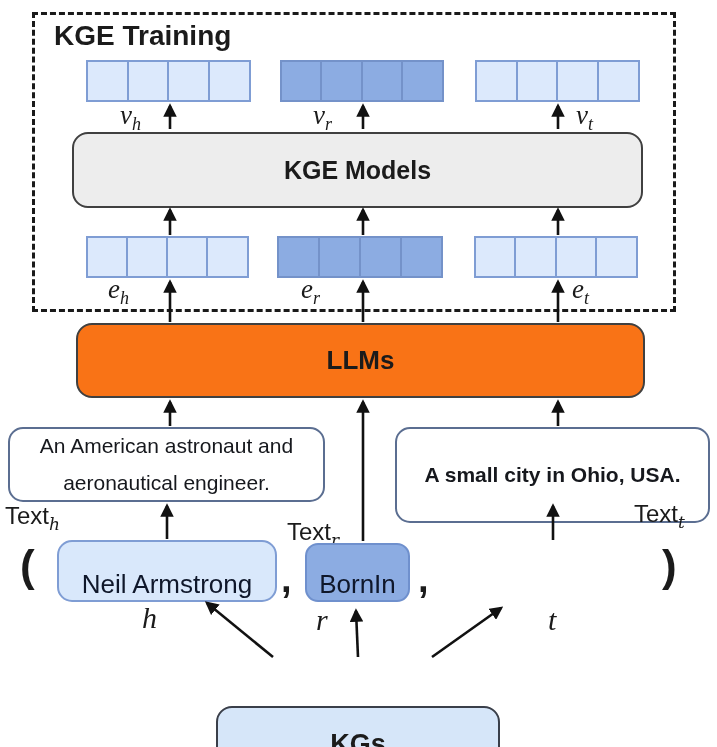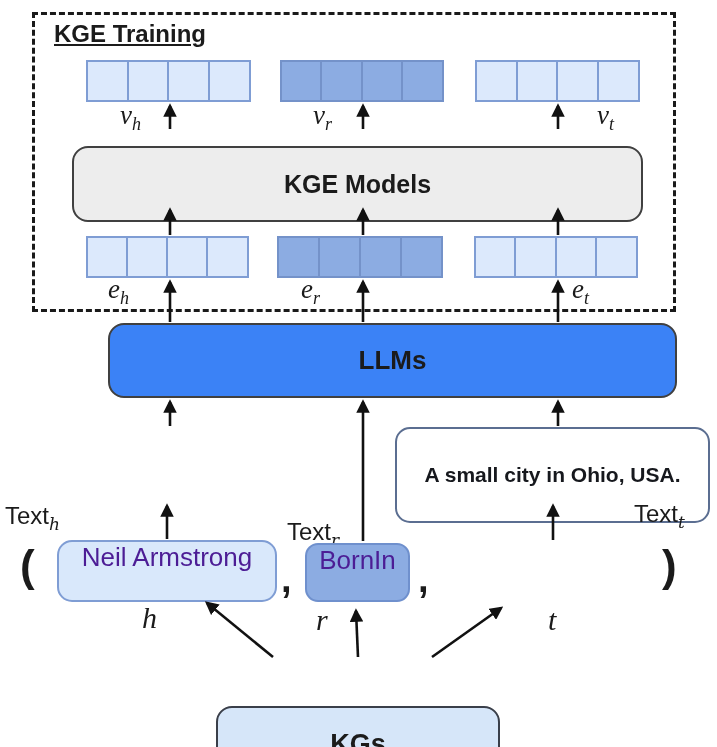--- a/index.html
+++ b/index.html
@@ -4,76 +4,76 @@
 <style>
   html,body{margin:0;padding:0;background:#ffffff;}
   *{box-sizing:border-box;}
   #stage{
     position:relative;width:717px;height:747px;background:#ffffff;
     font-family:"Liberation Sans",sans-serif;color:#1b1b1b;overflow:hidden;
   }
   
   .kge-frame{position:absolute;left:32px;top:12px;width:644px;height:300px;
     border:3px dashed #1a1a1a;}
-  .kge-title{position:absolute;left:54px;top:20px;font-size:24px;font-weight:bold;text-decoration:underline;}
+  .kge-title{position:absolute;left:54px;top:20px;font-size:28px;font-weight:bold;}
 
   
   .cellrow{position:absolute;display:flex;height:42px;}
   .cellrow .cell{flex:1;border:2.4px solid #7f9dd4;background:#dce9fc;}
   .cellrow .cell + .cell{margin-left:-2.4px;}
   .cellrow.dark .cell{background:#8cace2;border-color:#7492c9;}
   .row-vh{left:86px;top:60px;width:165px;}
   .row-vr{left:280px;top:60px;width:164px;}
   .row-vt{left:475px;top:60px;width:165px;}
   .row-eh{left:86px;top:236px;width:163px;}
   .row-er{left:277px;top:236px;width:166px;}
   .row-et{left:474px;top:236px;width:164px;}
 
   
   .mvar{position:absolute;font-family:Liberation Serif, serif;font-style:italic;
     font-size:27px;line-height:1.1;}
   .mvar sub{font-size:18px;line-height:0;}
   .lbl-vh{left:120px;top:101px;}
   .lbl-vr{left:313px;top:101px;}
-  .lbl-vt{left:597px;top:101px;}
+  .lbl-vt{left:576px;top:101px;}
   .lbl-eh{left:108px;top:275px;}
   .lbl-er{left:301px;top:275px;}
   .lbl-et{left:572px;top:275px;}
   .lbl-h{left:142px;top:601px;font-size:30px;}
   .lbl-r{left:316px;top:603px;font-size:30px;}
   .lbl-t{left:548px;top:603px;font-size:30px;}
 
   
   .tlabel{position:absolute;font-size:24px;}
   .tlabel sub{font-family:"DejaVu Serif",serif;font-style:italic;font-size:17px;line-height:0;}
   .lbl-texth{left:5px;top:502px;}
   .lbl-textr{left:287px;top:478px;margin-top:40px;}
   .lbl-textt{left:634px;top:500px;}
 
   
   .bigbox{position:absolute;display:flex;align-items:center;justify-content:center;
     border-radius:16px;font-weight:bold;}
-  .kge-models{left:72px;top:146px;width:571px;height:76px;background:#ededed;
+  .kge-models{left:72px;top:132px;width:571px;height:76px;background:#ededed;
     border:2.6px solid #404040;font-size:25px;}
-  .llms{left:76px;top:323px;width:569px;height:75px;background:#3b82f6;
-    border:2.6px solid #404040;font-size:26px;margin-left:32px;}
+  .llms{left:76px;top:323px;width:569px;height:75px;background:#f97316;
+    border:2.6px solid #404040;font-size:26px;}
   .kgs{left:216px;top:658px;width:284px;height:76px;background:#d6e6f9;
     border:2.6px solid #3a3f4a;font-size:27px;margin-top:48px;}
 
   
   .textbox{position:absolute;display:flex;flex-direction:column;align-items:center;
     justify-content:center;background:#ffffff;border:2.6px solid #5b6e91;
     border-radius:15px;font-size:21px;line-height:1.75;color:#16181d;}
   .textbox-left{left:8px;top:427px;width:317px;height:75px;}
   .textbox-right{left:395px;top:427px;width:315px;height:96px;font-weight:bold;}
 
   
-  .entbox{position:absolute;display:flex;align-items:flex-start;justify-content:center;
+  .entbox{position:absolute;display:flex;align-items:flex-end;justify-content:center;
     background:#d9e8fb;border:2.5px solid #7f9dd4;border-radius:15px;font-size:26px;
-    color:#4c1d95;}
+    color:#0f172a;}
   .entity-head{left:57px;top:540px;width:220px;height:62px;}
   .entity-tail{left:443px;top:541px;width:219px;height:63px;}
   .relation-box{left:305px;top:543px;width:105px;height:59px;background:#8cace2;
     border-color:#6f90cd;border-radius:13px;font-size:26px;}
 
   .paren{position:absolute;font-size:44px;font-weight:600;line-height:1;}
   .paren-open{left:20px;top:544px;}
   .paren-close{left:662px;top:544px;}
   .comma{position:absolute;font-size:38px;font-weight:bold;line-height:1;}
   .comma-1{left:281px;top:560px;}
@@ -137,20 +137,24 @@
   </div>
 
   <span class="mvar lbl-eh"><span>e</span><sub>h</sub></span>
   <span class="mvar lbl-er"><span>e</span><sub>r</sub></span>
   <span class="mvar lbl-et"><span>e</span><sub>t</sub></span>
 
   <div class="bigbox llms">
     <span>LLMs</span>
   </div>
 
+  <div class="textbox textbox-left">
+    <span>An American astronaut and</span>
+    <span>aeronautical engineer.</span>
+  </div>
   <div class="textbox textbox-right">
     <span>A small city in Ohio, USA.</span>
   </div>
 
   <span class="tlabel lbl-texth"><span>Text</span><sub>h</sub></span>
   <span class="tlabel lbl-textr"><span>Text</span><sub>r</sub></span>
   <span class="tlabel lbl-textt"><span>Text</span><sub>t</sub></span>
 
   <span class="paren paren-open">(</span>
   <div class="entbox entity-head">

